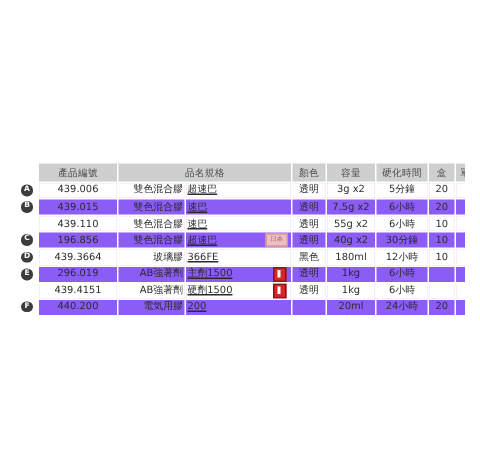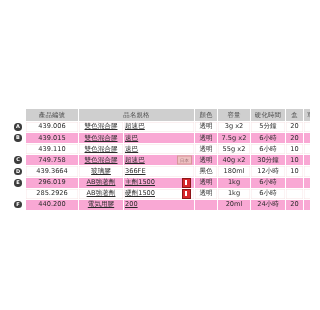--- a/index.html
+++ b/index.html
@@ -81,31 +81,31 @@
     border-radius: 50%;
     background: #3c3c3c;
     color: #ffffff;
     font-size: 5px;
     text-align: center;
     font-weight: bold;
     vertical-align: middle;
   }
 
   td.code-cell { text-align: center;  padding-left: 4px; }
-  td.name-cell { text-align: center;  padding-left: 3px; text-decoration: underline; }
+  td.name-cell { text-align: right;  padding-left: 3px; }
   td.spec-cell { text-align: left;  padding-left: 3px; position: relative; text-decoration: underline; }
   td.color-cell,
   td.cap-cell,
   td.cure-cell,
   td.box-cell,
   td.unit-cell { text-align: center; }
 
   
   tr.row-plain td.data-cell { background: #ffffff; }
-  tr.row-hl    td.data-cell { background: #f9a8d4; }
+  tr.row-hl    td.data-cell { background: #8b5cf6; }
 
   
   tr.row-plain td.data-cell { box-shadow: inset 0 0 0 0.4px #f7e2e3; }
 
   .spec-badge-red {
     display: inline-block;
     width: 7px;
     height: 8px;
     background: #d7262b;
     border: 0.6px solid #8e1317;
@@ -199,21 +199,21 @@
           <td class="data-cell name-cell">雙色混合膠</td>
           <td class="data-cell spec-cell">速巴</td>
           <td class="data-cell color-cell">透明</td>
           <td class="data-cell cap-cell">55g x2</td>
           <td class="data-cell cure-cell">6小時</td>
           <td class="data-cell box-cell">10</td>
           <td class="data-cell unit-cell">組</td>
         </tr>
         <tr class="row-hl">
           <td class="mark-cell"><span class="row-badge">C</span></td>
-          <td class="data-cell code-cell">749.758</td>
+          <td class="data-cell code-cell">196.856</td>
           <td class="data-cell name-cell">雙色混合膠</td>
           <td class="data-cell spec-cell">超速巴<span class="spec-badge-faint">日本</span></td>
           <td class="data-cell color-cell">透明</td>
           <td class="data-cell cap-cell">40g x2</td>
           <td class="data-cell cure-cell">30分鐘</td>
           <td class="data-cell box-cell">10</td>
           <td class="data-cell unit-cell">組</td>
         </tr>
         <tr class="row-plain">
           <td class="mark-cell"><span class="row-badge">D</span></td>
@@ -232,21 +232,21 @@
           <td class="data-cell name-cell">AB強著劑</td>
           <td class="data-cell spec-cell">主劑1500<span class="spec-badge-red"></span></td>
           <td class="data-cell color-cell">透明</td>
           <td class="data-cell cap-cell">1kg</td>
           <td class="data-cell cure-cell">6小時</td>
           <td class="data-cell box-cell"></td>
           <td class="data-cell unit-cell">罐</td>
         </tr>
         <tr class="row-plain">
           <td class="mark-cell"></td>
-          <td class="data-cell code-cell">285.2926</td>
+          <td class="data-cell code-cell">439.4151</td>
           <td class="data-cell name-cell">AB強著劑</td>
           <td class="data-cell spec-cell">硬劑1500<span class="spec-badge-red"></span></td>
           <td class="data-cell color-cell">透明</td>
           <td class="data-cell cap-cell">1kg</td>
           <td class="data-cell cure-cell">6小時</td>
           <td class="data-cell box-cell"></td>
           <td class="data-cell unit-cell">罐</td>
         </tr>
         <tr class="row-hl">
           <td class="mark-cell"><span class="row-badge">F</span></td>

